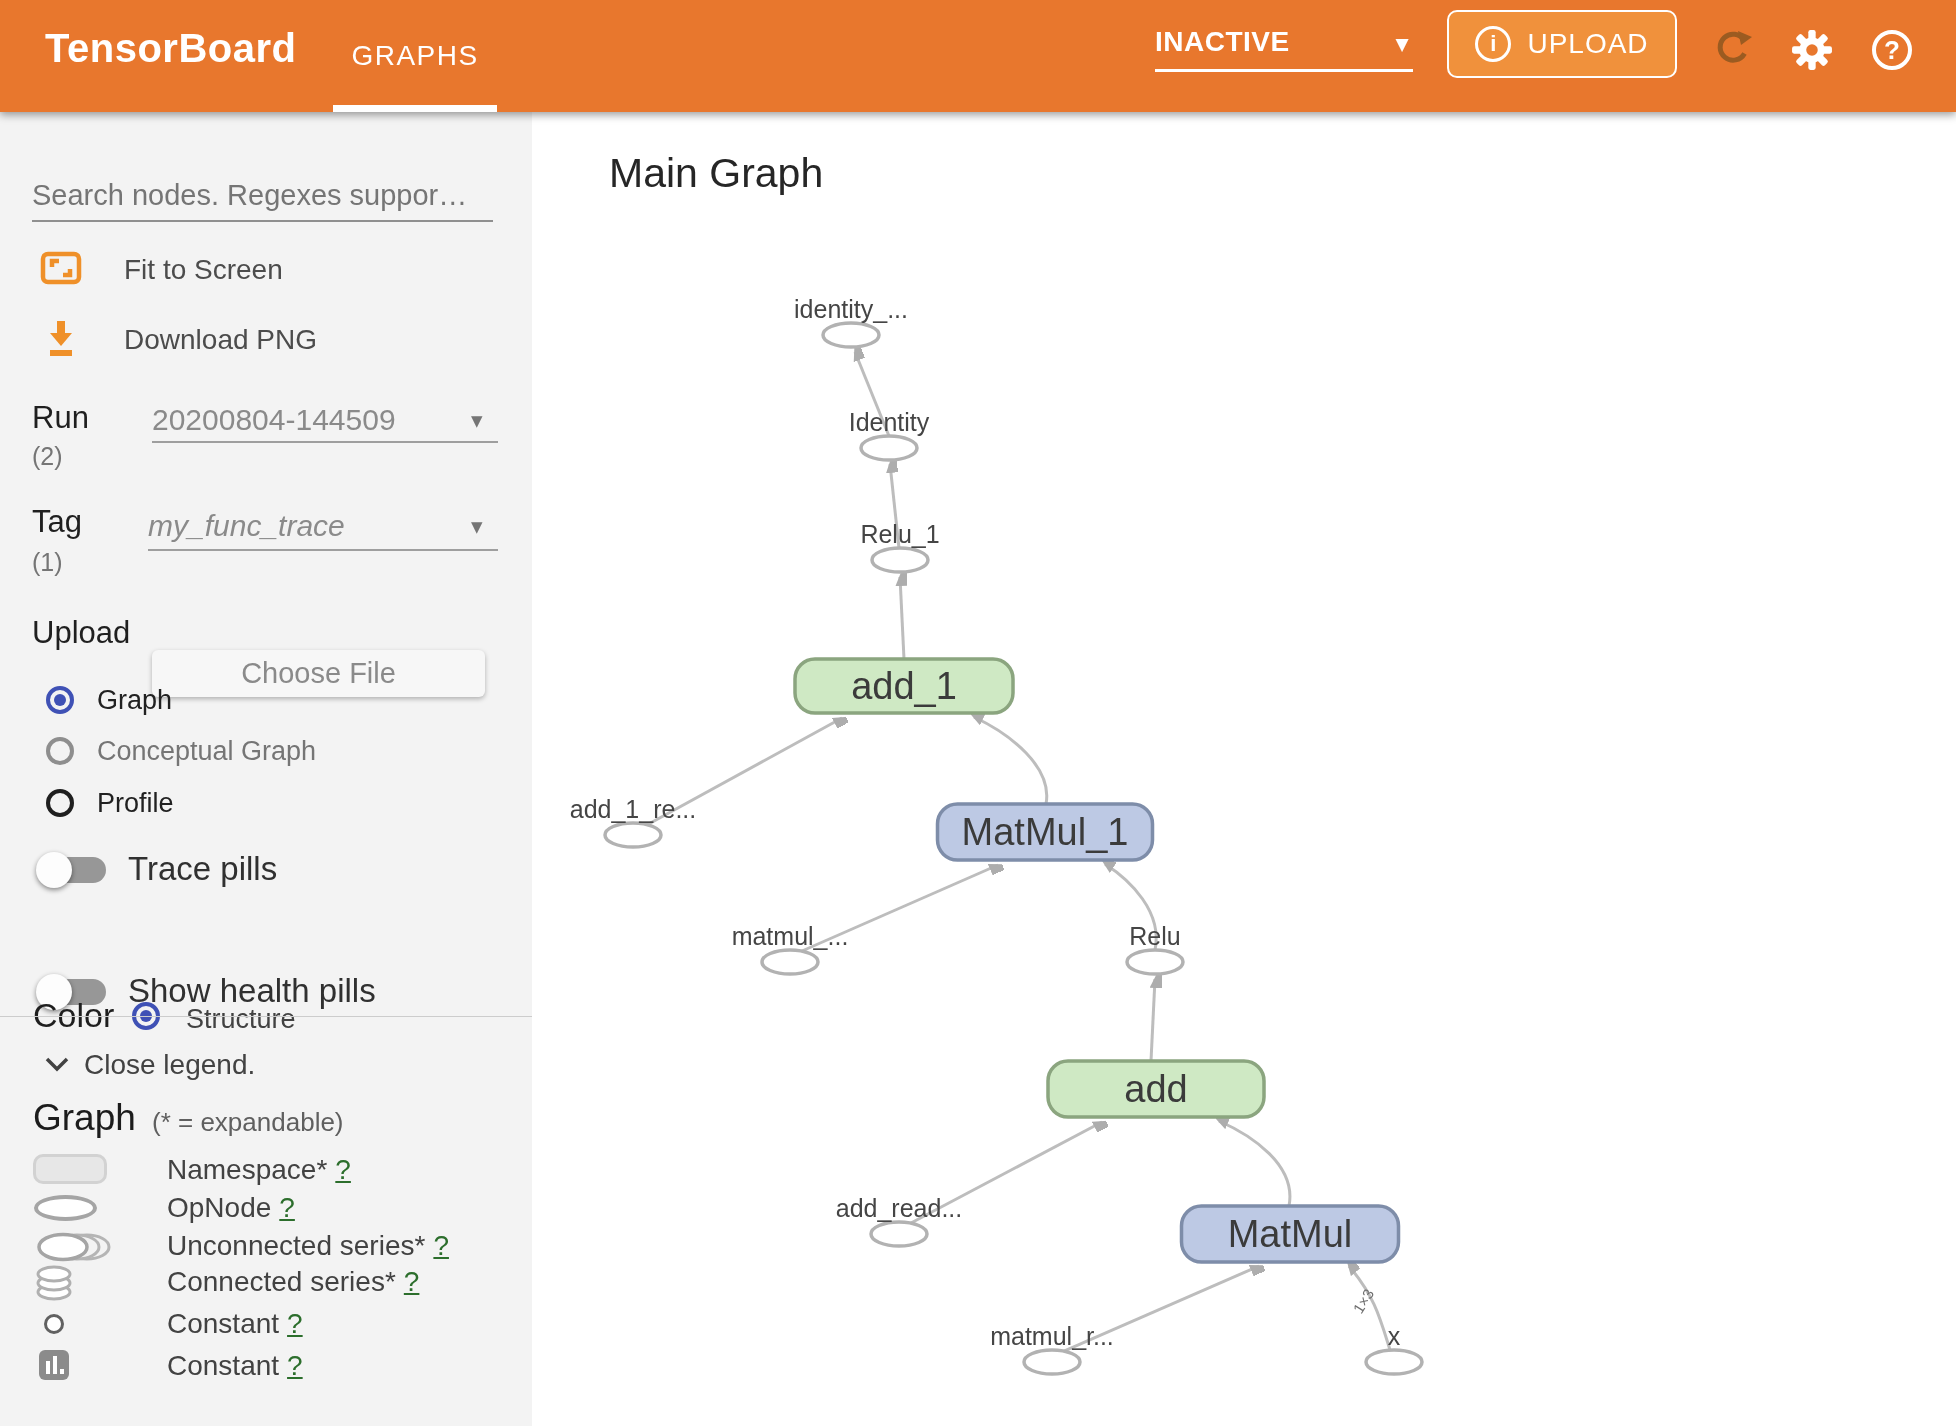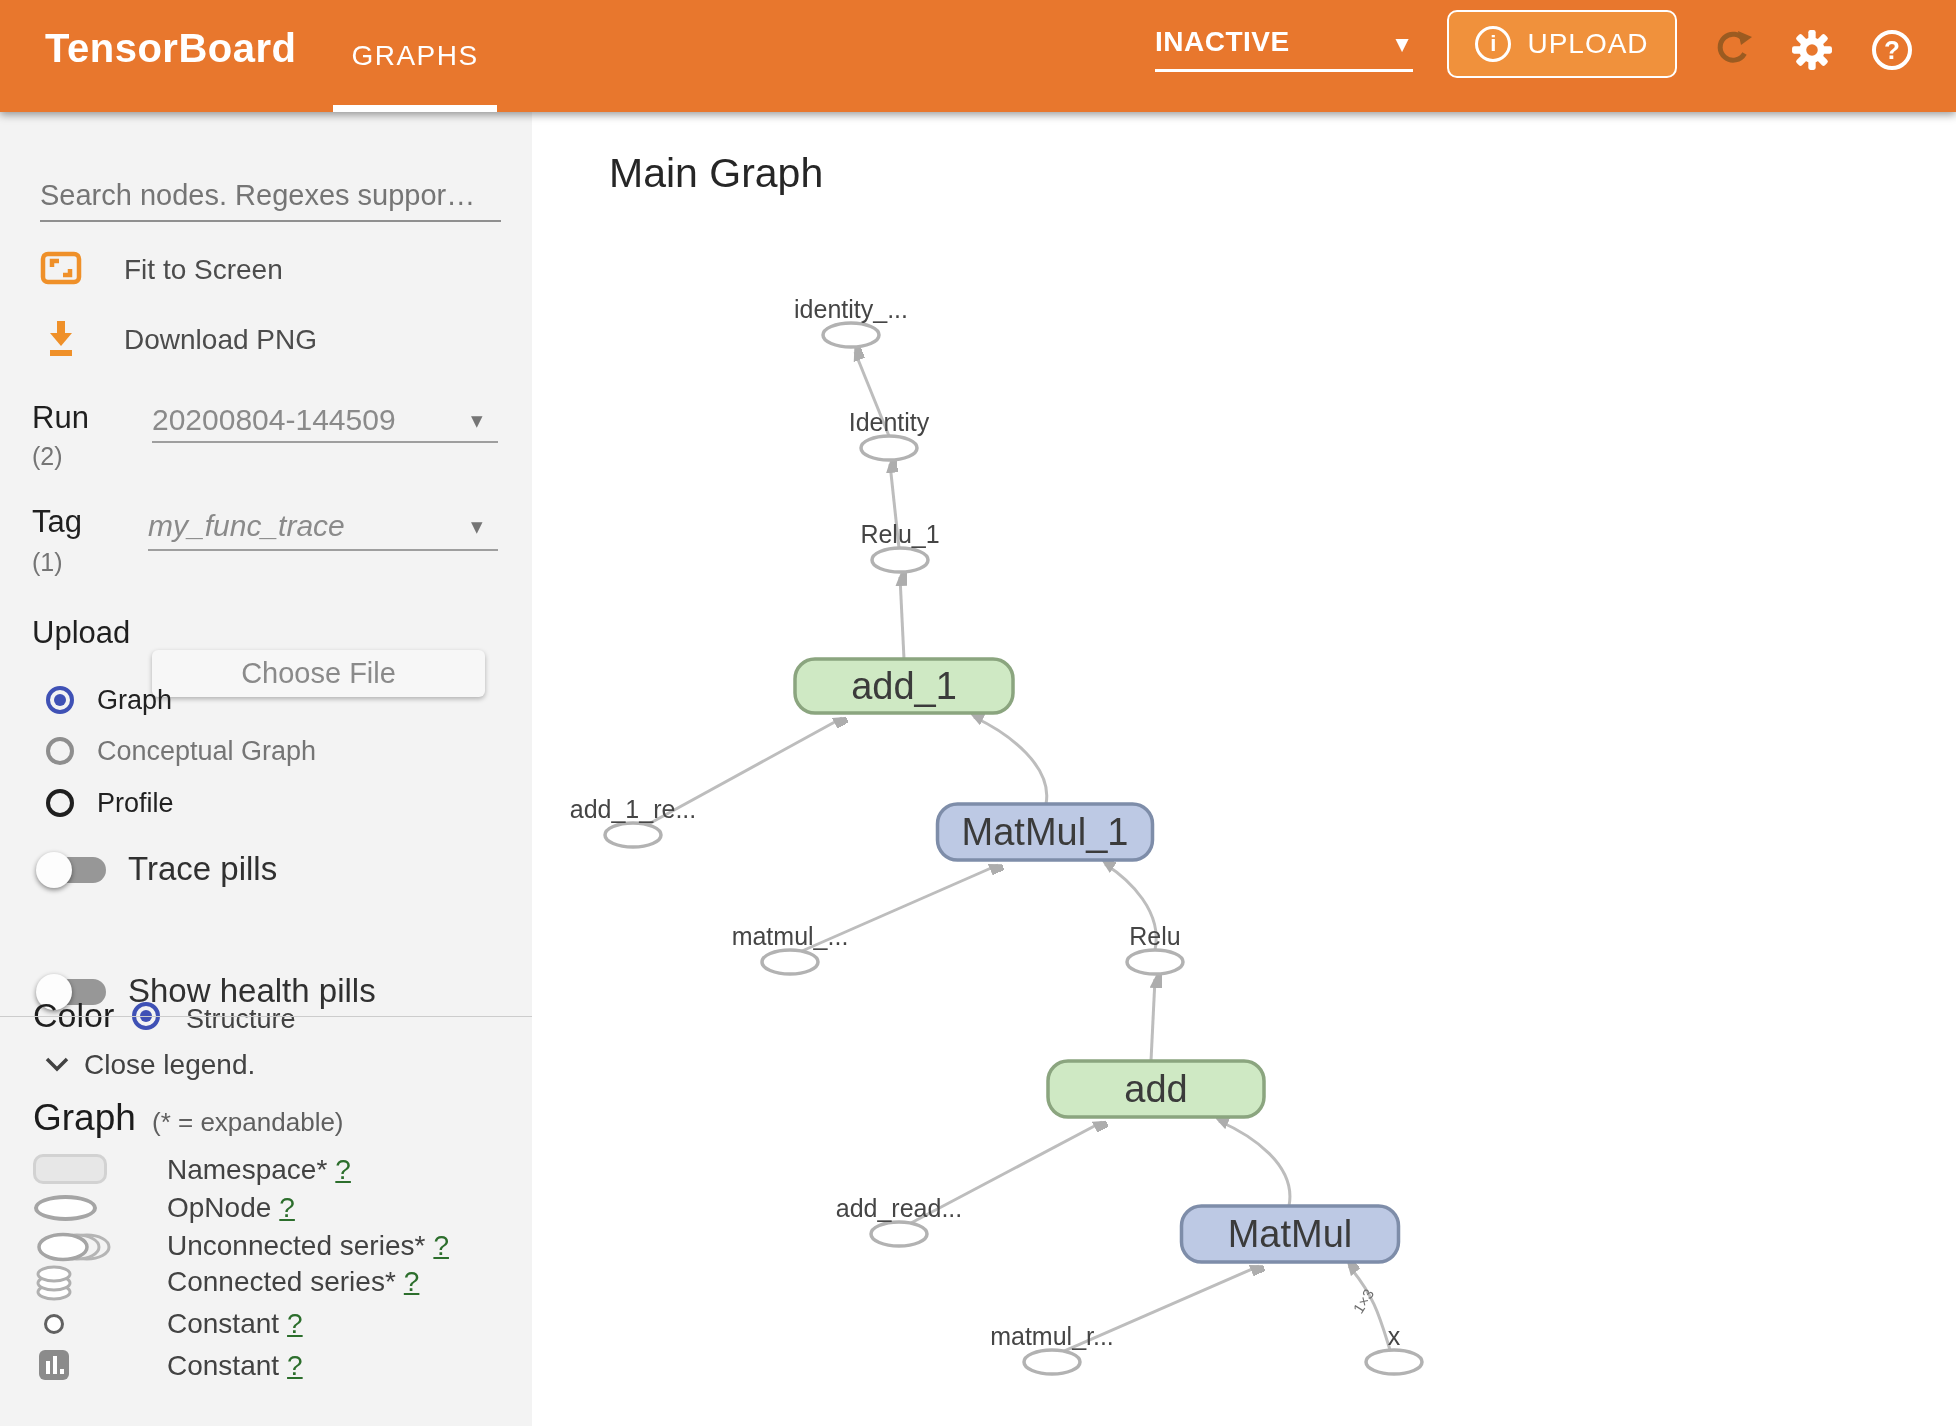--- a/index.html
+++ b/index.html
@@ -23,21 +23,21 @@
   .info-circle { width:36px; height:36px; border:3px solid #fff; border-radius:50%;
                  color:#fff; font-size:22px; font-weight:bold; display:flex; align-items:center; justify-content:center; font-style:normal; }
   .upload-text { color:#fff; font-size:28px; letter-spacing:1px; }
   .hdr-icon { position:absolute; cursor:pointer; }
   .help-circle { width:40px; height:40px; border:4px solid #fff; border-radius:50%;
                  color:#fff; font-size:26px; font-weight:bold; display:flex; align-items:center; justify-content:center; }
 
   
   .sidebar { position:absolute; left:0; top:112px; width:532px; height:1314px; background:#f3f3f3; z-index:5; }
   .sb-abs { position:absolute; }
-  .search-input { left:40px; top:58px; width:461px; height:52px; background:transparent;
+  .search-input { left:32px; top:58px; width:461px; height:52px; background:transparent;
                   border:none; border-bottom:2px solid #8f8f8f; outline:none;
                   font-size:29px; color:#424242; font-family:inherit; }
   .search-input::placeholder { color:#757575; opacity:1; }
   .tool-row { left:0; width:532px; height:48px; display:flex; align-items:center; cursor:pointer; }
   .tool-icon { position:absolute; left:40px; }
   .tool-label { position:absolute; left:124px; font-size:28px; color:#4c4c4c; }
   .field-label { font-size:31px; color:#1f1f1f; }
   .field-count { font-size:25px; color:#757575; }
   .field-value { font-size:30px; color:#8a8a8a; white-space:nowrap; cursor:pointer; }
   .field-underline { height:2px; background:#9e9e9e; }

